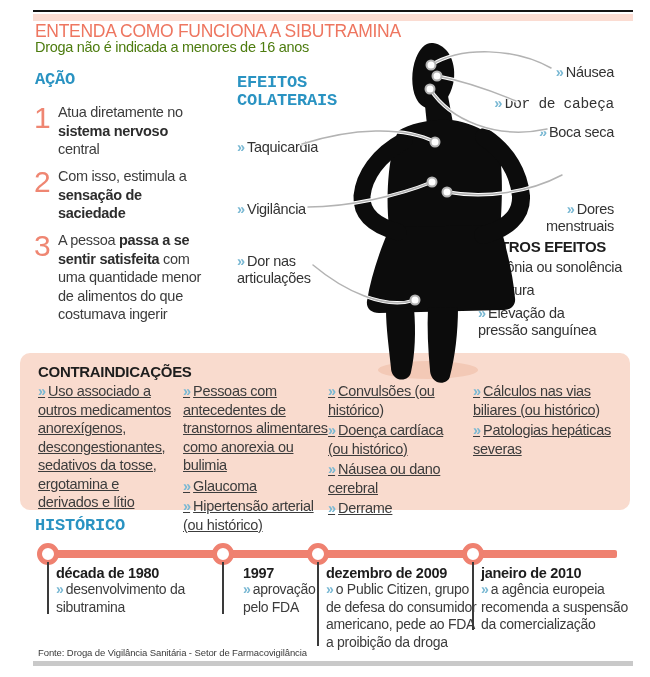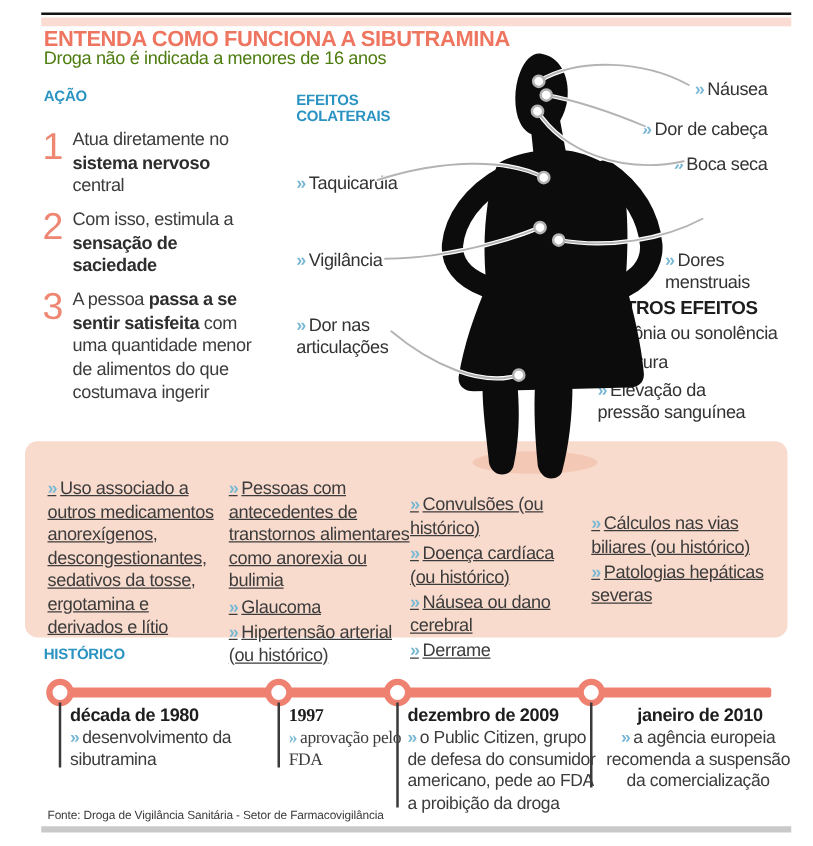--- a/index.html
+++ b/index.html
@@ -2,34 +2,34 @@
 <html><head>
 <meta charset="utf-8">
 <style>
   html,body{margin:0;padding:0;background:#fff;}
   .page{position:relative;width:650px;height:677px;background:#fff;overflow:hidden;
         font-family:"Liberation Sans",sans-serif;color:#3c3c3c;}
   .abs{position:absolute;}
   
   .rule-black{left:33px;top:10px;width:600px;height:2px;background:#141414;}
   .rule-pink{left:33px;top:14px;width:600px;height:7px;background:#fbdcd2;}
-  .title{left:35px;top:21px;font-size:17.5px;font-weight:700;color:#ee7660;letter-spacing:-0.3px;}
+  .title{left:35px;top:21px;font-size:17.5px;font-weight:400;color:#ee7660;letter-spacing:-0.3px;}
   .subtitle{left:35px;top:39px;font-size:14.5px;color:#4d7c0f;letter-spacing:-0.3px;}
   
-  .bluehead{font-size:12px;font-weight:700;color:#2a93c2;letter-spacing:-0.2px;line-height:1.07;}
+  .bluehead{font-size:17px;font-weight:700;color:#2a93c2;letter-spacing:-0.2px;line-height:1.07;font-family:Liberation Mono, monospace;}
   .blackhead{font-size:15px;font-weight:700;color:#1d1d1d;letter-spacing:-0.3px;}
   
   .txt{font-size:14.5px;line-height:18.5px;letter-spacing:-0.3px;color:#3c3c3c;}
   .txt b{color:#2d2d2d;}
   .chev{color:#79b8d3;font-weight:700;margin-right:3px;letter-spacing:-1px;}
   
   .stepnum{font-size:30px;line-height:1;color:#ef8672;width:24px;text-align:left;}
   
   .lbl{font-size:14.5px;line-height:17px;letter-spacing:-0.3px;color:#333;}
-  .rlabel{}
+  .rlabel{text-align:right;}
   
   .pinkbox{left:20px;top:353px;width:610px;height:157px;background:#f9dbce;border-radius:10px;}
   .ccol{position:absolute;top:29px;text-decoration:underline;}
   .citem{margin-bottom:2px;}
   
   .tl-bar{left:45px;top:550px;width:572px;height:8px;background:#ef8170;border-radius:2px;}
   .ring{width:12px;height:12px;background:#fff;border:5px solid #ef8170;border-radius:50%;}
   .vline{width:1.5px;background:#3a3a3a;}
   .tl-date{font-size:14.5px;font-weight:700;color:#1d1d1d;letter-spacing:-0.3px;}
   .tl-txt{font-size:14px;line-height:17.5px;letter-spacing:-0.3px;color:#3c3c3c;}
@@ -60,47 +60,48 @@
     <div class="stepnum">3</div>
     <div class="txt" style="width:158px;"><span>A pessoa </span><b>passa a se sentir satisfeita</b><span> com uma quantidade menor de alimentos do que costumava ingerir</span></div>
   </div>
 
   <div class="abs bluehead" style="left:237px;top:74px;width:112px;">EFEITOS COLATERAIS</div>
   <div class="abs lbl" style="left:237px;top:139px;"><span class="chev">»</span><span>Taquicardia</span></div>
   <div class="abs lbl" style="left:237px;top:201px;"><span class="chev">»</span><span>Vigilância</span></div>
   <div class="abs lbl" style="left:237px;top:253px;width:88px;"><span class="chev">»</span><span>Dor nas articulações</span></div>
 
   <div class="abs lbl rlabel" style="right:36px;top:64px;"><span class="chev">»</span><span>Náusea</span></div>
-  <div class="abs lbl rlabel" style="right:36px;top:96px;"><span class="chev">»</span><span>Dor de cabeça</span></div>
+  <div class="abs lbl rlabel" style="right:36px;top:96px;font-family:Liberation Mono, monospace;"><span class="chev">»</span><span>Dor de cabeça</span></div>
   <div class="abs lbl rlabel" style="right:36px;top:124px;"><span class="chev">»</span><span>Boca seca</span></div>
   <div class="abs lbl rlabel" style="right:36px;top:164px;width:82px;margin-top:37px;"><span class="chev">»</span><span>Dores menstruais</span></div>
 
   <div class="abs" style="left:478px;top:238px;width:172px;">
     <div class="blackhead" style="margin-bottom:4px;">OUTROS EFEITOS</div>
     <div class="lbl" style="margin-bottom:6px;"><span class="chev">»</span><span>Insônia ou sonolência</span></div>
     <div class="lbl" style="margin-bottom:6px;"><span class="chev">»</span><span>Tontura</span></div>
     <div class="lbl" style="width:124px;"><span class="chev">»</span><span>Elevação da pressão sanguínea</span></div>
   </div>
 
   <div class="abs pinkbox">
+    <div class="abs blackhead" style="left:18px;top:10px;">CONTRAINDICAÇÕES</div>
     <div class="ccol txt" style="left:18px;width:142px;">
       <div class="citem"><span class="chev">»</span><span>Uso associado a outros medicamentos anorexígenos, descongestionantes, sedativos da tosse, ergotamina e derivados e lítio</span></div>
     </div>
     <div class="ccol txt" style="left:163px;width:153px;">
       <div class="citem"><span class="chev">»</span><span>Pessoas com antecedentes de transtornos alimentares como anorexia ou bulimia</span></div>
       <div class="citem"><span class="chev">»</span><span>Glaucoma</span></div>
       <div class="citem"><span class="chev">»</span><span>Hipertensão arterial (ou histórico)</span></div>
     </div>
-    <div class="ccol txt" style="left:308px;width:132px;margin-top:13px;">
+    <div class="ccol txt" style="left:308px;width:132px;">
       <div class="citem"><span class="chev">»</span><span>Convulsões (ou histórico)</span></div>
       <div class="citem"><span class="chev">»</span><span>Doença cardíaca (ou histórico)</span></div>
       <div class="citem"><span class="chev">»</span><span>Náusea ou dano cerebral</span></div>
       <div class="citem"><span class="chev">»</span><span>Derrame</span></div>
     </div>
-    <div class="ccol txt" style="left:453px;width:148px;margin-top:28px;">
+    <div class="ccol txt" style="left:453px;width:148px;">
       <div class="citem"><span class="chev">»</span><span>Cálculos nas vias biliares (ou histórico)</span></div>
       <div class="citem"><span class="chev">»</span><span>Patologias hepáticas severas</span></div>
     </div>
   </div>
 
   <svg class="abs" style="left:0;top:0;" width="650" height="677" viewBox="0 0 650 677">
     <ellipse cx="428" cy="370" rx="50" ry="9" fill="#f3c9b6"></ellipse>
     <g fill="#0c0c0c">
       <path d="M433,43 C447,45 456,60 454,79 C452,93 446,102 438,107 C429,111 420,107 416,98 C411,88 411,70 416,58 C420,48 426,42 433,43 Z"></path>
       <path d="M424,96 L448,96 L453,123 L427,125 Z"></path>
@@ -152,29 +153,29 @@
 
   <div class="abs vline" style="left:47px;top:562px;height:52px;"></div>
   <div class="abs vline" style="left:222px;top:562px;height:52px;"></div>
   <div class="abs vline" style="left:317px;top:562px;height:84px;"></div>
   <div class="abs vline" style="left:472px;top:562px;height:68px;"></div>
 
   <div class="abs" style="left:56px;top:565px;width:140px;">
     <div class="tl-date">década de 1980</div>
     <div class="tl-txt" style="width:135px;"><span class="chev">»</span><span>desenvolvimento da sibutramina</span></div>
   </div>
-  <div class="abs" style="left:231px;top:565px;width:110px;font-family:Liberation Serif, serif;">
+  <div class="abs" style="left:243px;top:565px;width:110px;">
     <div class="tl-date">1997</div>
     <div class="tl-txt" style="width:100px;"><span class="chev">»</span><span>aprovação pelo FDA</span></div>
   </div>
   <div class="abs" style="left:326px;top:565px;width:155px;">
     <div class="tl-date">dezembro de 2009</div>
     <div class="tl-txt" style="width:152px;"><span class="chev">»</span><span>o Public Citizen, grupo de defesa do consumidor americano, pede ao FDA a proibição da droga</span></div>
   </div>
-  <div class="abs" style="left:481px;top:565px;width:158px;text-align:center;">
+  <div class="abs" style="left:481px;top:565px;width:158px;">
     <div class="tl-date">janeiro de 2010</div>
     <div class="tl-txt" style="width:155px;"><span class="chev">»</span><span>a agência europeia recomenda a suspensão da comercialização</span></div>
   </div>
 
   <div class="abs fonte">Fonte: Droga de Vigilância Sanitária - Setor de Farmacovigilância</div>
   <div class="abs rule-gray"></div>
 
 </div>
 
 </body></html>

